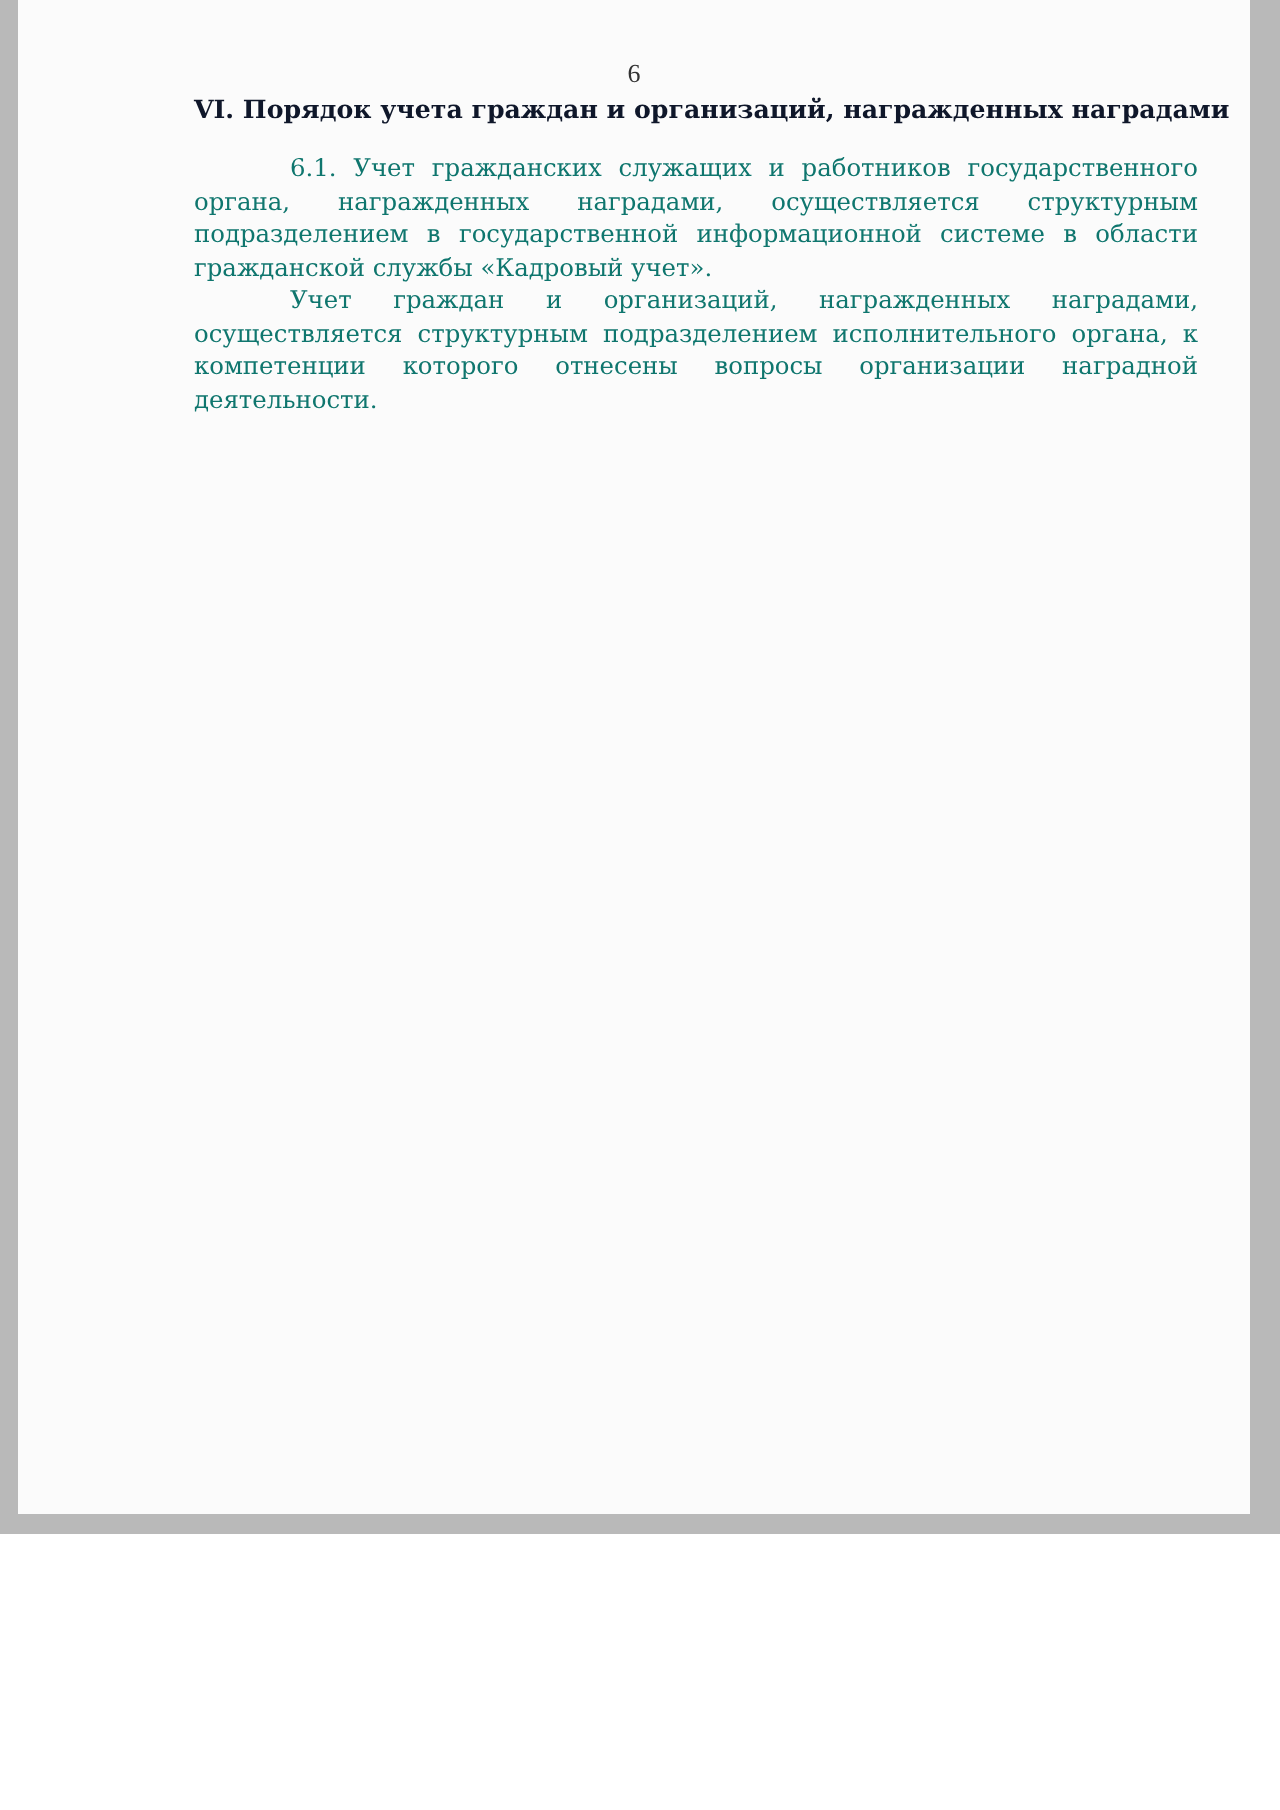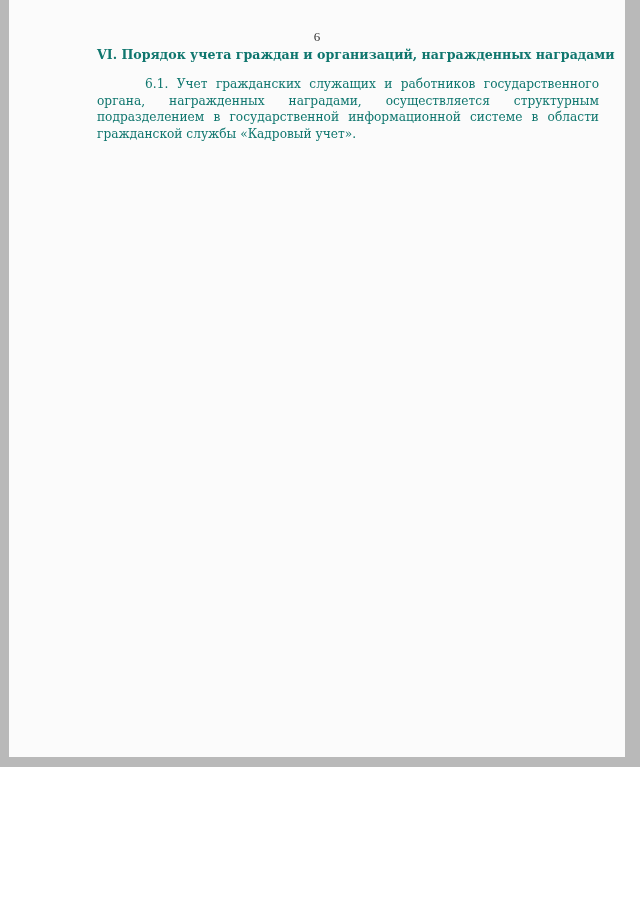--- a/index.html
+++ b/index.html
@@ -38,21 +38,21 @@
   }
   .section-title {
     position: absolute;
     left: 88px;
     top: 47px;
     width: 510px;
     text-align: left;
     font-family: "DejaVu Serif", serif;
     font-weight: bold;
     font-size: 12.6px;
-    color: #0f766e;
+    color: #0f172a;
     white-space: nowrap;
   }
   .body-text {
     position: absolute;
     left: 88px;
     top: 76px;
     width: 502px;
     font-family: "DejaVu Serif", serif;
     font-size: 12.2px;
     line-height: 16.5px;
@@ -67,14 +67,15 @@
 </head>
 <body>
 
 <div class="scan-frame"></div>
 
 <div class="page">
   <div class="page-number">6</div>
   <div class="section-title">VI. Порядок учета граждан и организаций, награжденных наградами</div>
   <div class="body-text">
     <p class="para">6.1. Учет гражданских служащих и работников государственного органа, награжденных наградами, осуществляется структурным подразделением в государственной информационной системе в области гражданской службы «Кадровый учет».</p>
+    <p class="para">Учет граждан и организаций, награжденных наградами, осуществляется структурным подразделением исполнительного органа, к компетенции которого отнесены вопросы организации наградной деятельности.</p>
   </div>
 </div>
 
 </body></html>

